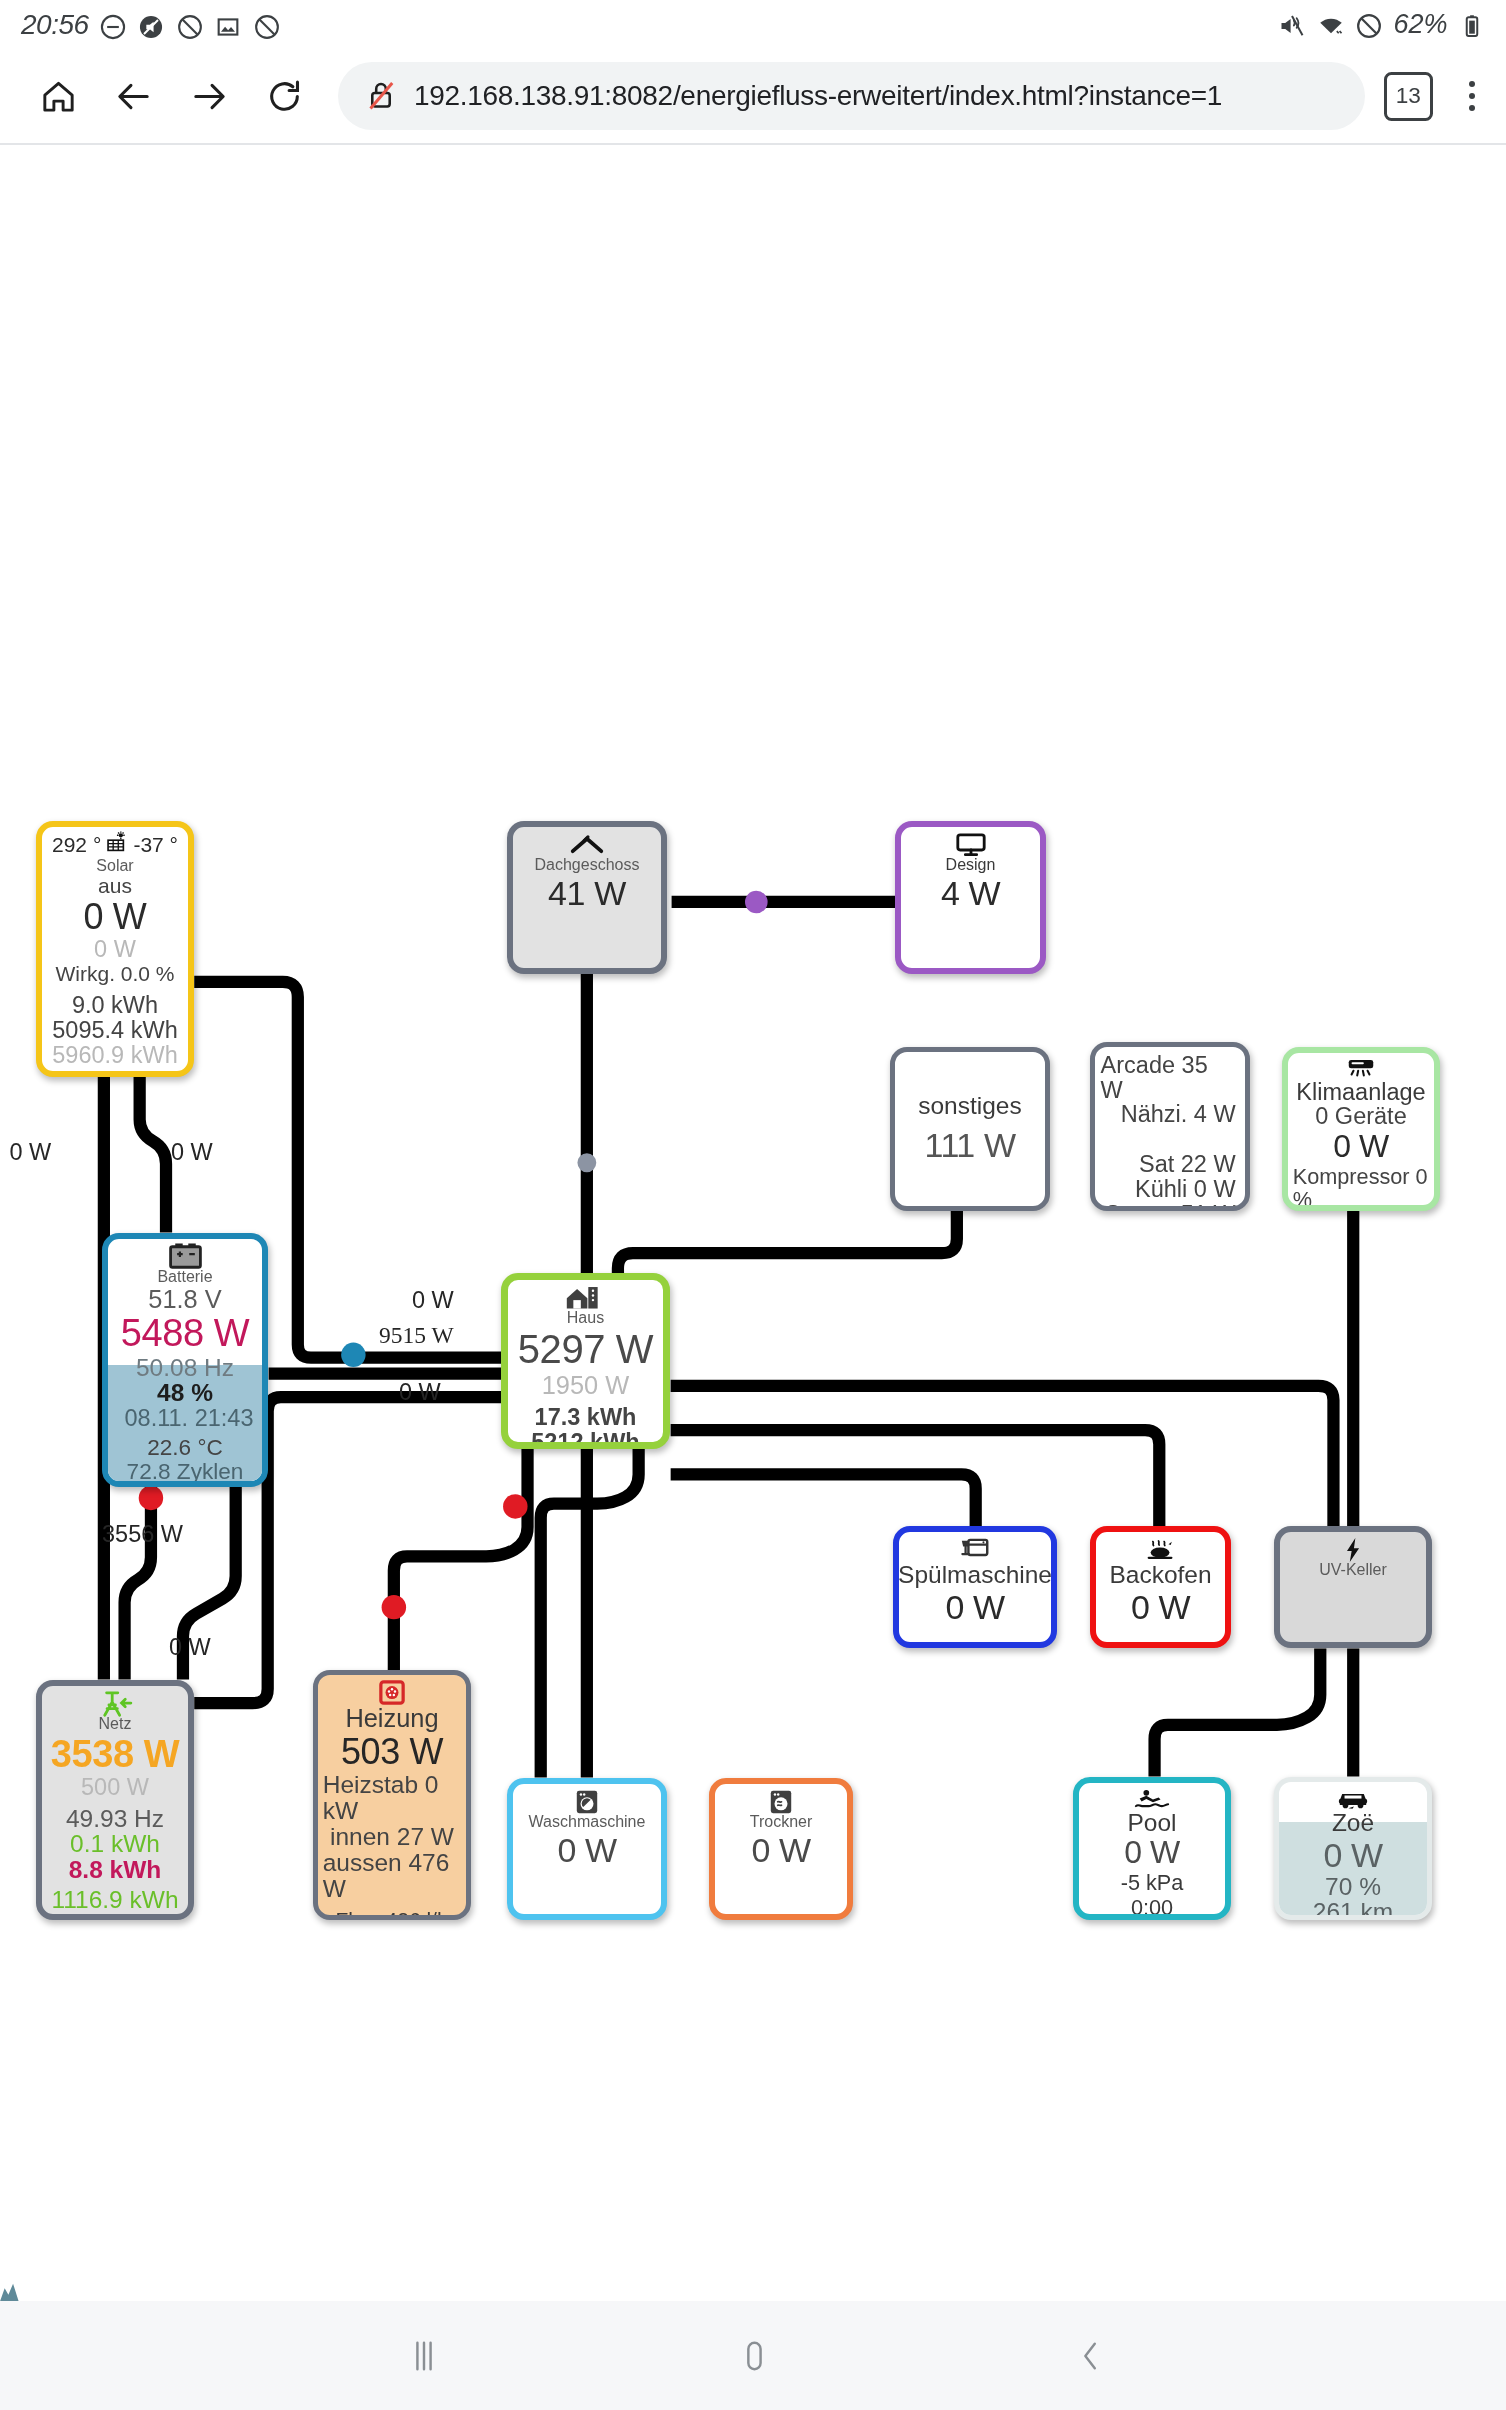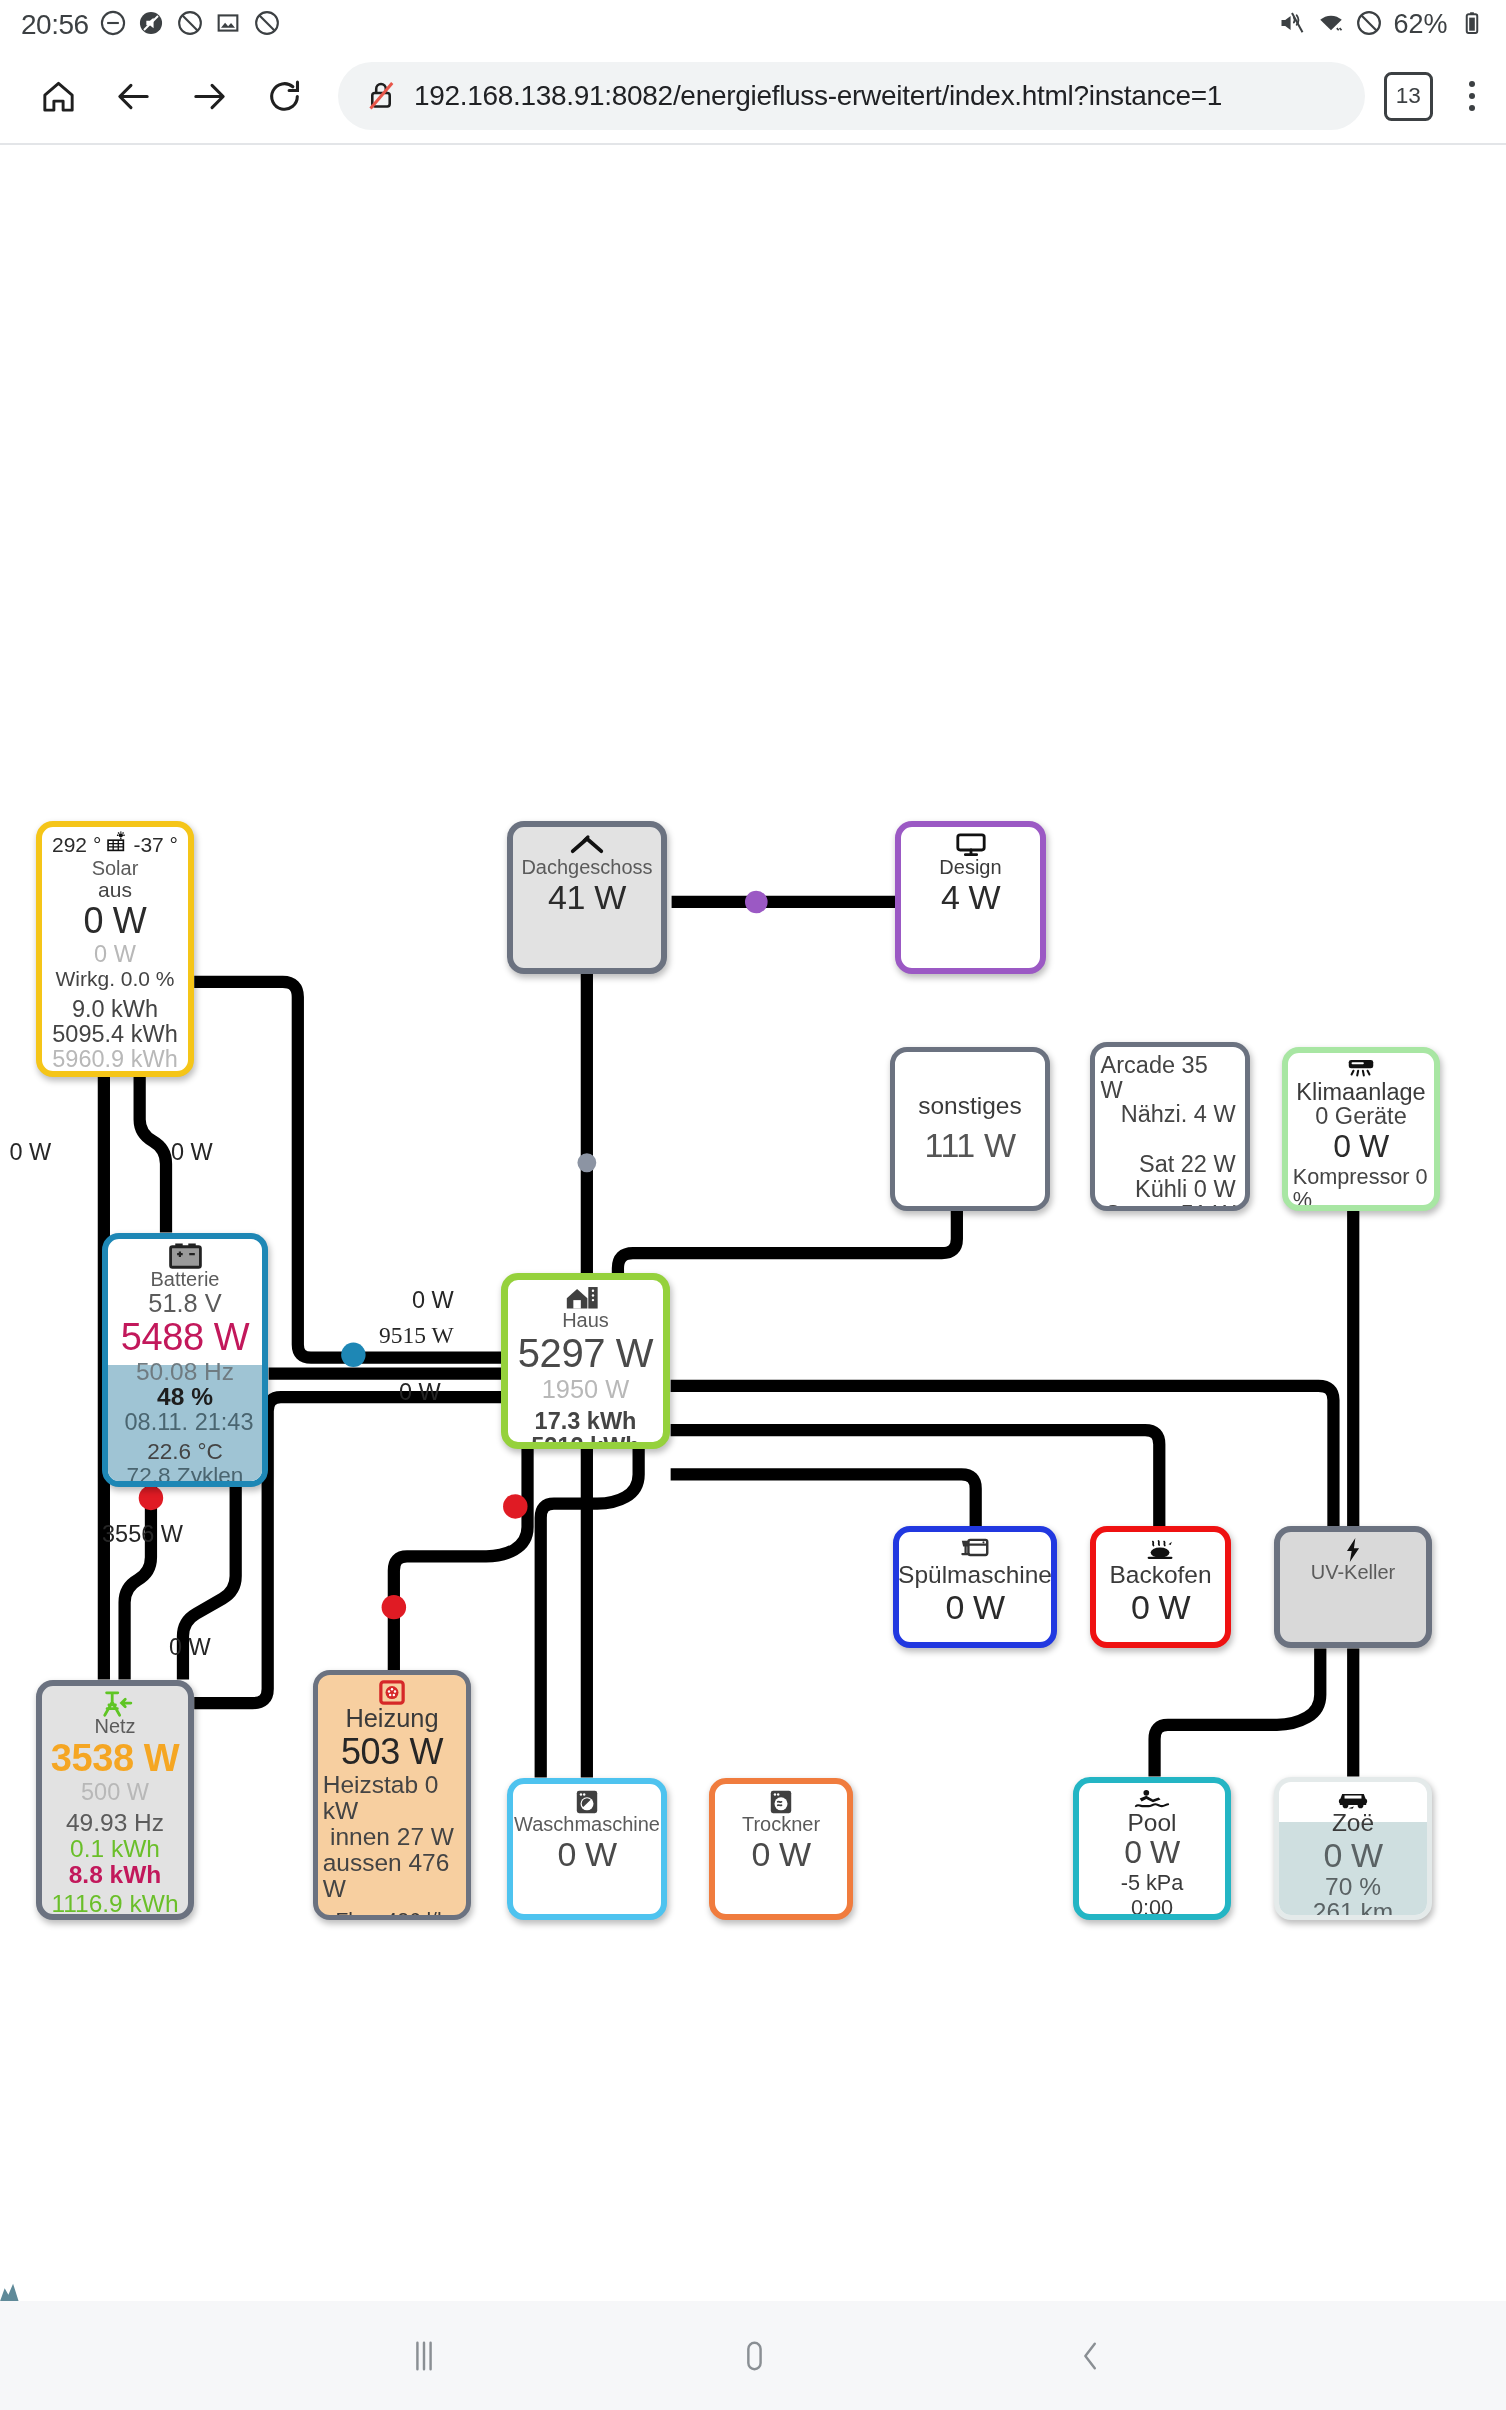--- a/index.html
+++ b/index.html
@@ -9,21 +9,21 @@
     font-family: "Liberation Sans", sans-serif;
     overflow: hidden;
   }
 
   
   #statusbar {
     position: absolute; left: 0; top: 0; width: 1507px; height: 49px;
     display: flex; align-items: center; justify-content: space-between;
     padding: 0 21px; color: #3c4043;
   }
-  #statusbar .left, #statusbar .right { display: flex; align-items: flex-start; gap: 10.4px; }
+  #statusbar .left, #statusbar .right { display: flex; align-items: flex-end; gap: 10.4px; font-style: italic; }
   #statusbar .clock { font-size: 28px; letter-spacing: -0.5px; color: #3c4043; }
   .sb-ico { width: 28px; height: 28px; display: block; }
   .sb-batt-pct { font-size: 27px; color: #3c4043; }
 
   
   #browserbar {
     position: absolute; left: 0; top: 49px; width: 1507px; height: 94px;
     display: flex; align-items: center; padding: 0 15px; gap: 5.6px;
     background: #ffffff;
     margin-left: 8px;
@@ -61,21 +61,21 @@
   
   .node {
     position: absolute; border-radius: 17px; background: #ffffff;
     box-shadow: 1.9px 3.8px 6.6px rgba(0,0,0,0.26);
     display: flex; flex-direction: column; align-items: center;
     overflow: hidden; z-index: 5;
   }
   .node .inner { width: 100%; padding: 3.8px 4.7px 5.6px; display:flex; flex-direction:column; align-items:center; }
   .nd-icon { display:flex; align-items:center; justify-content:center; height: 24.5px; margin-top: 1.9px;}
   .nd-icon svg { display:block; }
-  .nd-title { font-size: 20px; color: #5b5b5b; line-height: 1.04; white-space: nowrap;}
+  .nd-title { font-size: 16px; color: #5b5b5b; line-height: 1.04; white-space: nowrap;}
   .nd-title.dark { color: #3a3a3a; }
   .nd-sub { font-size: 21px; color: #444; line-height: 1.06; }
   .nd-main { font-size: 34px; color: #2b2b2b; line-height: 1.12; letter-spacing:-0.4px;}
   .nd-main.big { font-size: 36px; }
   .nd-grey { font-size: 23.5px; color: #b8b8b8; line-height: 1.1; }
   .nd-small { font-size: 21px; color: #3a3a3a; line-height: 1.14; }
   .gap { height: 7.5px; }
 
   
   .elabel {

